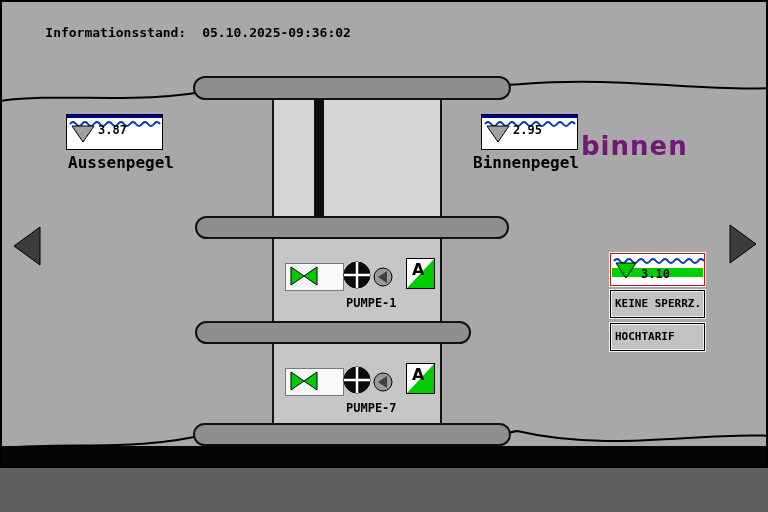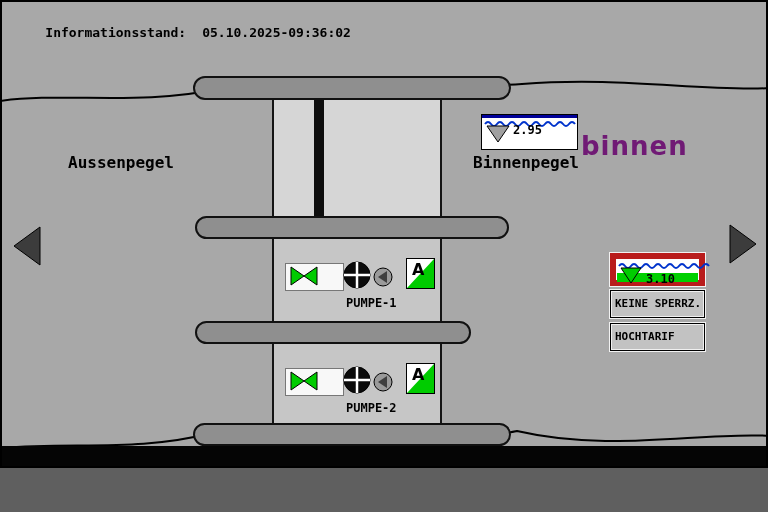--- a/index.html
+++ b/index.html
@@ -36,21 +36,21 @@
 
   
   .gauge { width:97px; height:36px; background:#fff; border:1px solid #000; box-sizing:border-box; z-index:5; }
   .gauge .topbar { position:absolute; left:0; top:0; right:0; height:3px; background:#000099; }
   .gauge .wave { position:absolute; left:1px; top:4px; }
   .gauge .tri { position:absolute; left:4px; top:10px; }
   .gauge .val { position:absolute; left:31px; top:8px; font-size:12px; font-weight:bold; }
   .gauge-label { font-size:16px; font-weight:bold; z-index:5; }
 
   
-  .gauge2 { left:608px; top:251px; width:95px; height:33px; background:#fff; border:6px solid #b91c1c;
+  .gauge2 { left:608px; top:251px; width:95px; height:33px; background:#fff; border:1px solid #b91c1c;
             box-sizing:border-box; box-shadow:0 0 0 1px #f2f2f2; z-index:5; }
   .gauge2 .wave { position:absolute; left:1px; top:2px; }
   .gauge2 .gbar { position:absolute; left:1px; right:1px; top:14px; height:9px; background:#00d000; }
   .gauge2 .tri { position:absolute; left:4px; top:8px; }
   .gauge2 .val { position:absolute; left:30px; top:13px; font-size:12px; font-weight:bold; }
 
   .status-box { left:608px; width:95px; height:28px; background:#c2c2c2; border:1px solid #000;
                 box-shadow:inset 0 0 0 1px #f0f0f0, 0 0 0 1px #f2f2f2;
                 font-size:11px; font-weight:bold; line-height:26px; padding-left:4px;
                 box-sizing:border-box; white-space:nowrap; overflow:hidden; z-index:5; }
@@ -100,20 +100,30 @@
 
   <div class="abs channel"></div>
   <div class="abs chamber-top"></div>
   <div class="abs gate-bar"></div>
 
   <div class="abs pill pill1"></div>
   <div class="abs pill pill2"></div>
   <div class="abs pill pill3"></div>
   <div class="abs pill pill4"></div>
 
+  <div class="abs gauge" style="left:64px; top:112px;">
+    <div class="topbar"></div>
+    <svg class="wave" width="93" height="10" viewBox="0 0 93 10">
+      <path d="M2 5 Q5 1 8 5 T14 5 T20 5 T26 5 T32 5 T38 5 T44 5 T50 5 T56 5 T62 5 T68 5 T74 5 T80 5 T86 5 T92 5" fill="none" stroke="#0033cc" stroke-width="2"></path>
+    </svg>
+    <svg class="tri" width="24" height="18" viewBox="0 0 24 18">
+      <polygon points="1,1 23,1 12,17" fill="#a0a0a0" stroke="#000" stroke-width="1"></polygon>
+    </svg>
+    <div class="val">3.87</div>
+  </div>
   <div class="abs gauge-label" style="left:66px; top:151px;">Aussenpegel</div>
 
   <div class="abs gauge" style="left:479px; top:112px;padding-left:29px;">
     <div class="topbar"></div>
     <svg class="wave" width="93" height="10" viewBox="0 0 93 10">
       <path d="M2 5 Q5 1 8 5 T14 5 T20 5 T26 5 T32 5 T38 5 T44 5 T50 5 T56 5 T62 5 T68 5 T74 5 T80 5 T86 5 T92 5" fill="none" stroke="#0033cc" stroke-width="2"></path>
     </svg>
     <svg class="tri" width="24" height="18" viewBox="0 0 24 18">
       <polygon points="1,1 23,1 12,17" fill="#a0a0a0" stroke="#000" stroke-width="1"></polygon>
     </svg>
@@ -169,21 +179,21 @@
       <circle cx="10" cy="10" r="9" fill="#9a9a9a" stroke="#000" stroke-width="1"></circle>
       <polygon points="14,4 14,16 5,10" fill="#3f3f3f"></polygon>
     </svg>
     <div class="auto-box">
       <svg width="27" height="29" viewBox="0 0 27 29">
         <polygon points="27,0 27,29 0,29" fill="#00cc00"></polygon>
       </svg>
       <div class="a">A</div>
     </div>
   </div>
-  <div class="abs pump-label plabel2">PUMPE-2</div>
+  <div class="abs pump-label plabel2">PUMPE-7</div>
 
   <div class="abs gauge2">
     <svg class="wave" width="93" height="10" viewBox="0 0 93 10">
       <path d="M2 5 Q5 1 8 5 T14 5 T20 5 T26 5 T32 5 T38 5 T44 5 T50 5 T56 5 T62 5 T68 5 T74 5 T80 5 T86 5 T92 5" fill="none" stroke="#0033cc" stroke-width="2"></path>
     </svg>
     <div class="gbar"></div>
     <svg class="tri" width="22" height="17" viewBox="0 0 22 17">
       <polygon points="1,1 21,1 11,16" fill="#00cc00" stroke="#000" stroke-width="1"></polygon>
     </svg>
     <div class="val">3.10</div>

